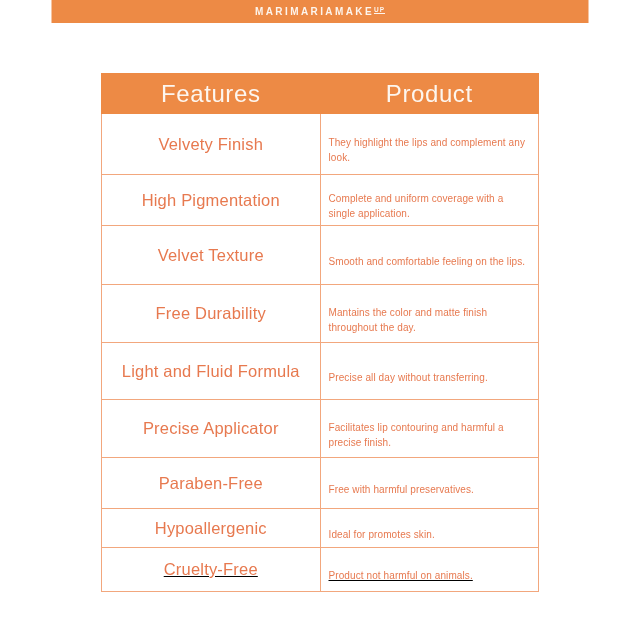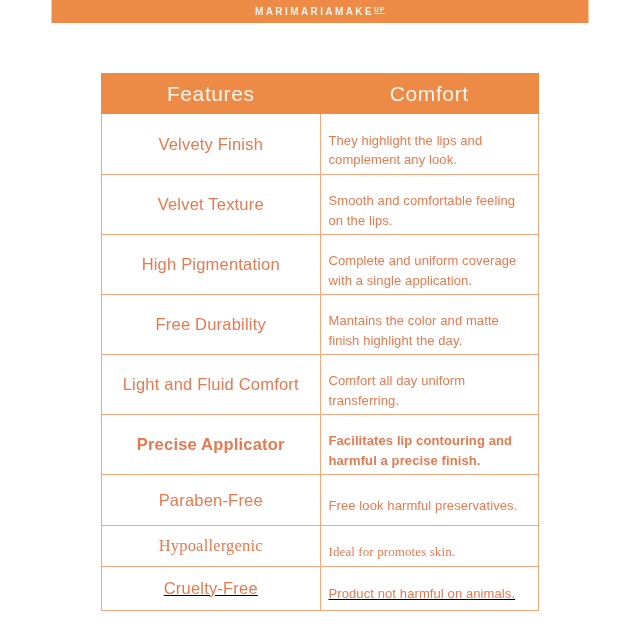--- a/index.html
+++ b/index.html
@@ -46,99 +46,99 @@
   table{
     width:100%;
     border-collapse:collapse;
     table-layout:fixed;
   }
   thead th{
     background:var(--orange);
     color:#FDF6EF;
     height:40px;
     font-weight:normal;
-    font-size:21px;
+    font-size:24px;
     letter-spacing:0.6px;
     text-align:center;
     vertical-align:middle;
     border:1px solid var(--orange);
   }
   tbody td{
     border:1px solid var(--border);
     color:var(--text);
     vertical-align:middle;
   }
   td.feature{
     width:50%;
     text-align:center;
     font-size:16.5px;
     letter-spacing:0.2px;
     padding:2px 4px;
   }
   td.benefit{
     width:50%;
     text-align:left;
-    font-size:13px;
+    font-size:10px;
     line-height:1.5;
     letter-spacing:0.1px;
     padding:16px 6px 4px 8px;
   }
   tbody tr:nth-child(1){height:61px;}
   tbody tr:nth-child(2){height:49px;}
   tbody tr:nth-child(3){height:59px;}
   tbody tr:nth-child(4){height:58px;}
   tbody tr:nth-child(5){height:57px;}
-  tbody tr:nth-child(6){height:58px;font-weight:bold;}
+  tbody tr:nth-child(6){height:58px;}
   tbody tr:nth-child(7){height:51px;}
-  tbody tr:nth-child(8){height:39px;font-family:Liberation Serif, serif;}
+  tbody tr:nth-child(8){height:39px;}
   tbody tr:nth-child(9){height:44px;text-decoration:underline;}
 </style>
 </head>
 <body>
 
 <header class="top-bar">
   <div class="logo"><span>MARIMARIAMAKE</span><span class="logo-sup">UP</span></div>
 </header>
 
 <main class="table-wrap">
   <table>
     <thead>
       <tr>
         <th>Features</th>
-        <th>Comfort</th>
+        <th>Product</th>
       </tr>
     </thead>
     <tbody id="rows">
         <tr>
           <td class="feature">Velvety Finish</td>
           <td class="benefit">They highlight the lips and complement any look.</td>
         </tr>
         <tr>
+          <td class="feature">High Pigmentation</td>
+          <td class="benefit">Complete and uniform coverage with a single application.</td>
+        </tr>
+        <tr>
           <td class="feature">Velvet Texture</td>
           <td class="benefit">Smooth and comfortable feeling on the lips.</td>
         </tr>
         <tr>
-          <td class="feature">High Pigmentation</td>
-          <td class="benefit">Complete and uniform coverage with a single application.</td>
+          <td class="feature">Free Durability</td>
+          <td class="benefit">Mantains the color and matte finish throughout the day.</td>
         </tr>
         <tr>
-          <td class="feature">Free Durability</td>
-          <td class="benefit">Mantains the color and matte finish highlight the day.</td>
-        </tr>
-        <tr>
-          <td class="feature">Light and Fluid Comfort</td>
-          <td class="benefit">Comfort all day uniform transferring.</td>
+          <td class="feature">Light and Fluid Formula</td>
+          <td class="benefit">Precise all day without transferring.</td>
         </tr>
         <tr>
           <td class="feature">Precise Applicator</td>
           <td class="benefit">Facilitates lip contouring and harmful a precise finish.</td>
         </tr>
         <tr>
           <td class="feature">Paraben-Free</td>
-          <td class="benefit">Free look harmful preservatives.</td>
+          <td class="benefit">Free with harmful preservatives.</td>
         </tr>
         <tr>
           <td class="feature">Hypoallergenic</td>
           <td class="benefit">Ideal for promotes skin.</td>
         </tr>
         <tr>
           <td class="feature">Cruelty-Free</td>
           <td class="benefit">Product not harmful on animals.</td>
         </tr>
       </tbody>

